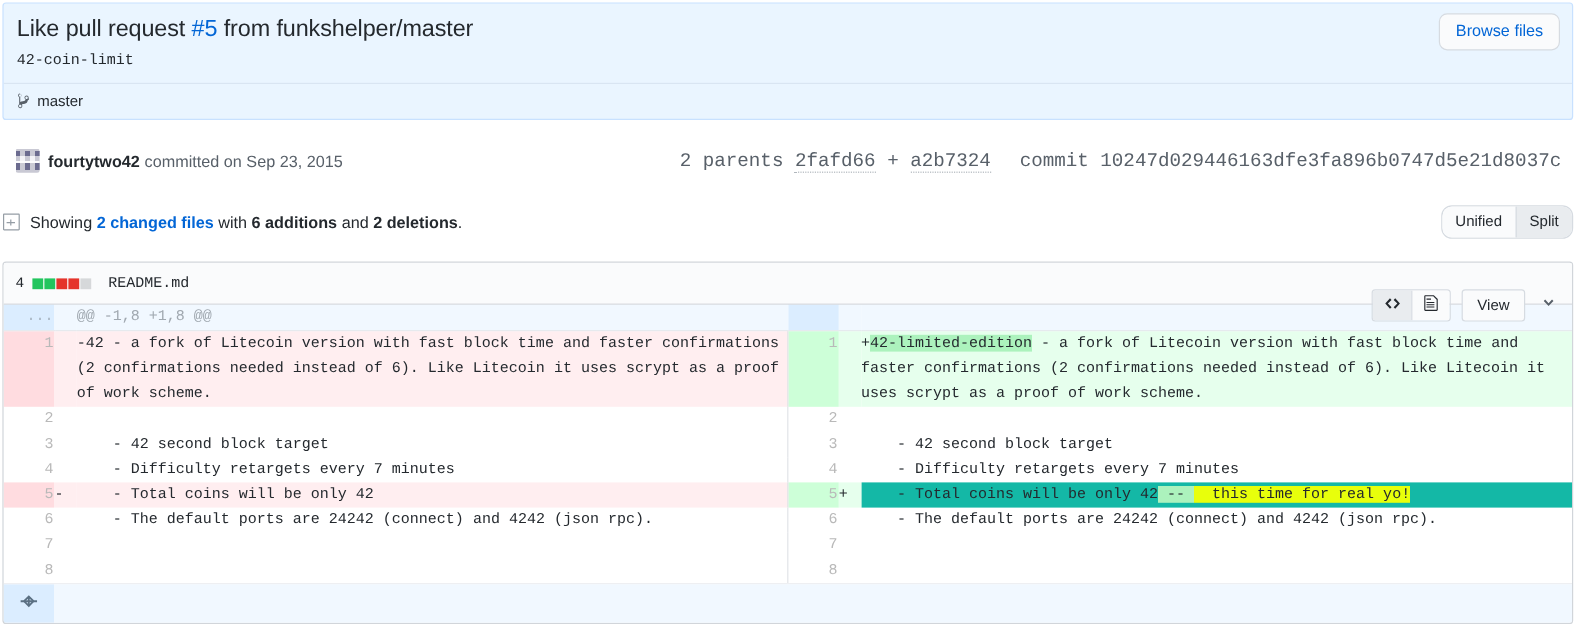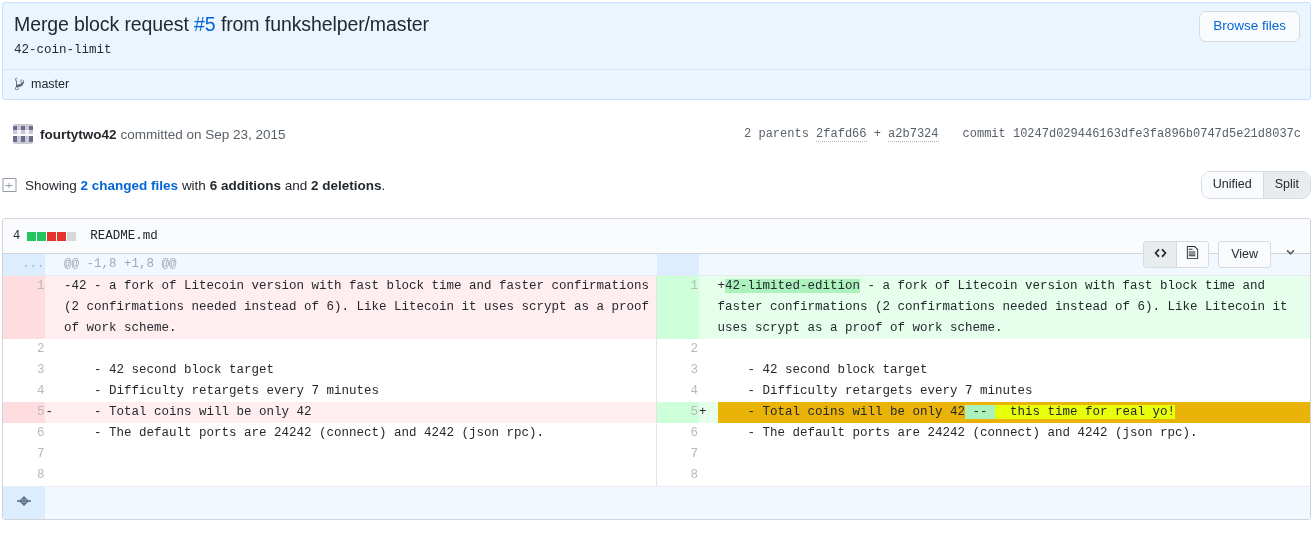--- a/index.html
+++ b/index.html
@@ -64,21 +64,21 @@
   }
   .avatar {
     width: 20px; height: 20px; margin-right: 7px; flex: 0 0 auto;
     display: block; border-radius: 2px;
   }
   .author-name { font-weight: bold; color: #24292e; }
   .author-meta { color: #586069; margin-left: 4px; }
   .sha-block {
     margin-left: auto; display: flex; align-items: center; gap: 24px;
     font-family: "Liberation Mono", monospace;
-    font-size: 12px; color: #586069; text-align: right;
+    font-size: 16px; color: #586069; text-align: right;
   }
   .sha-link {
     color: #586069; border-bottom: 1px dotted #b0b6bc; cursor: pointer;
   }
   .sha-full { color: #586069; }
 
   
   .showing-bar {
     position: absolute; left: 2px; top: 166px; width: 1309px; height: 38px;
     display: flex; align-items: center;
@@ -178,21 +178,21 @@
   }
   .expander-rest { flex: 1; background: #f1f8ff; }
 </style>
 </head>
 <body>
 
 <div class="page">
 
   <div class="commit-panel">
     <div class="commit-title-row">
-      <h1 class="commit-title"><span>Merge block request </span><span class="pr-num">#5</span><span> from funkshelper/master</span></h1>
+      <h1 class="commit-title"><span>Like pull request </span><span class="pr-num">#5</span><span> from funkshelper/master</span></h1>
       <div class="commit-desc">42-coin-limit</div>
       <button class="browse-files">Browse files</button>
     </div>
     <div class="branch-row">
       <span class="branch-icon">
         <svg width="11" height="14" viewBox="0 0 10 16" fill="#586069" aria-hidden="true">
           <path d="M10 5c0-1.11-.89-2-2-2a1.993 1.993 0 0 0-1 3.72v.3c-.2.44-.39.74-.74.98-.35.24-.91.4-1.76.4-1.13 0-1.95.32-2.5.8V4.72a1.993 1.993 0 0 0-1-3.72C.89 1 0 1.89 0 3a2 2 0 0 0 1 1.72v6.56c-.6.35-1 .99-1 1.72 0 1.11.89 2 2 2 1.11 0 2-.89 2-2 0-.53-.2-1-.53-1.36.09-.06.48-.41.59-.47.25-.11.56-.17.94-.17 1.05 0 1.84-.21 2.47-.61.63-.4 1.06-.97 1.32-1.56.16-.33.27-.67.33-1.02A1.993 1.993 0 0 0 10 5zM2 1.8c.66 0 1.2.55 1.2 1.2 0 .65-.55 1.2-1.2 1.2C1.35 4.2.8 3.65.8 3c0-.65.55-1.2 1.2-1.2zm0 12.41c-.66 0-1.2-.55-1.2-1.2 0-.65.55-1.2 1.2-1.2.65 0 1.2.55 1.2 1.2 0 .65-.55 1.2-1.2 1.2zm6-8c-.66 0-1.2-.55-1.2-1.2 0-.65.55-1.2 1.2-1.2.65 0 1.2.55 1.2 1.2 0 .65-.55 1.2-1.2 1.2z"></path>
         </svg>
       </span>
       <span>master</span>
@@ -324,21 +324,21 @@
           <td class="mk"></td>
           <td class="code half">    - Difficulty retargets every 7 minutes</td>
         </tr>
 
         <tr>
           <td class="ln" style="background:#ffdce0">5</td>
           <td class="mk" style="background:#ffeef0">-</td>
           <td class="code half split-left" style="background:#ffeef0">    - Total coins will be only 42</td>
           <td class="ln" style="background:#cdffd8">5</td>
           <td class="mk" style="background:#e6ffed">+</td>
-          <td class="code half" style="background:#eab308"><span>    - Total coins will be only 42</span><span class="wh-add"> -- </span><span class="wh-yellow">  this time for real yo!</span></td>
+          <td class="code half" style="background:#14b8a6"><span>    - Total coins will be only 42</span><span class="wh-add"> -- </span><span class="wh-yellow">  this time for real yo!</span></td>
         </tr>
 
         <tr>
           <td class="ln">6</td>
           <td class="mk"></td>
           <td class="code half split-left">    - The default ports are 24242 (connect) and 4242 (json rpc).</td>
           <td class="ln">6</td>
           <td class="mk"></td>
           <td class="code half">    - The default ports are 24242 (connect) and 4242 (json rpc).</td>
         </tr>

